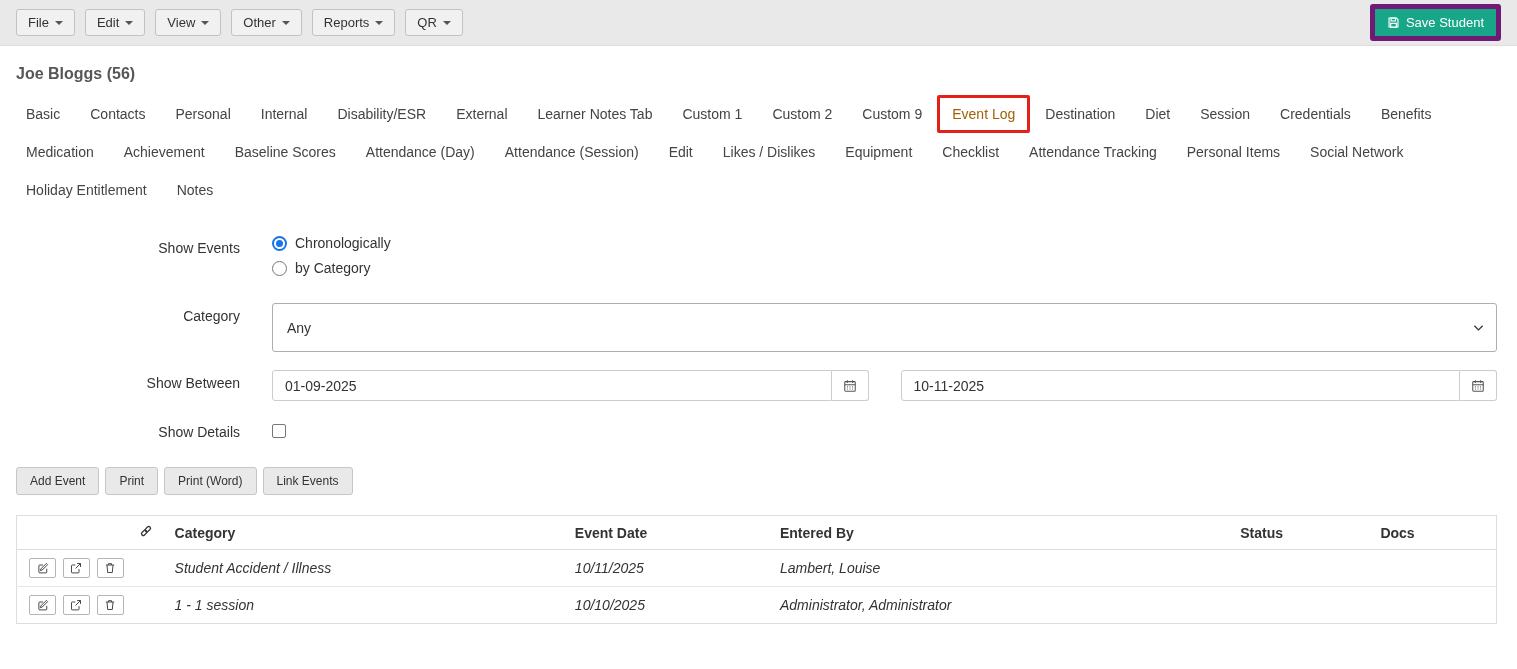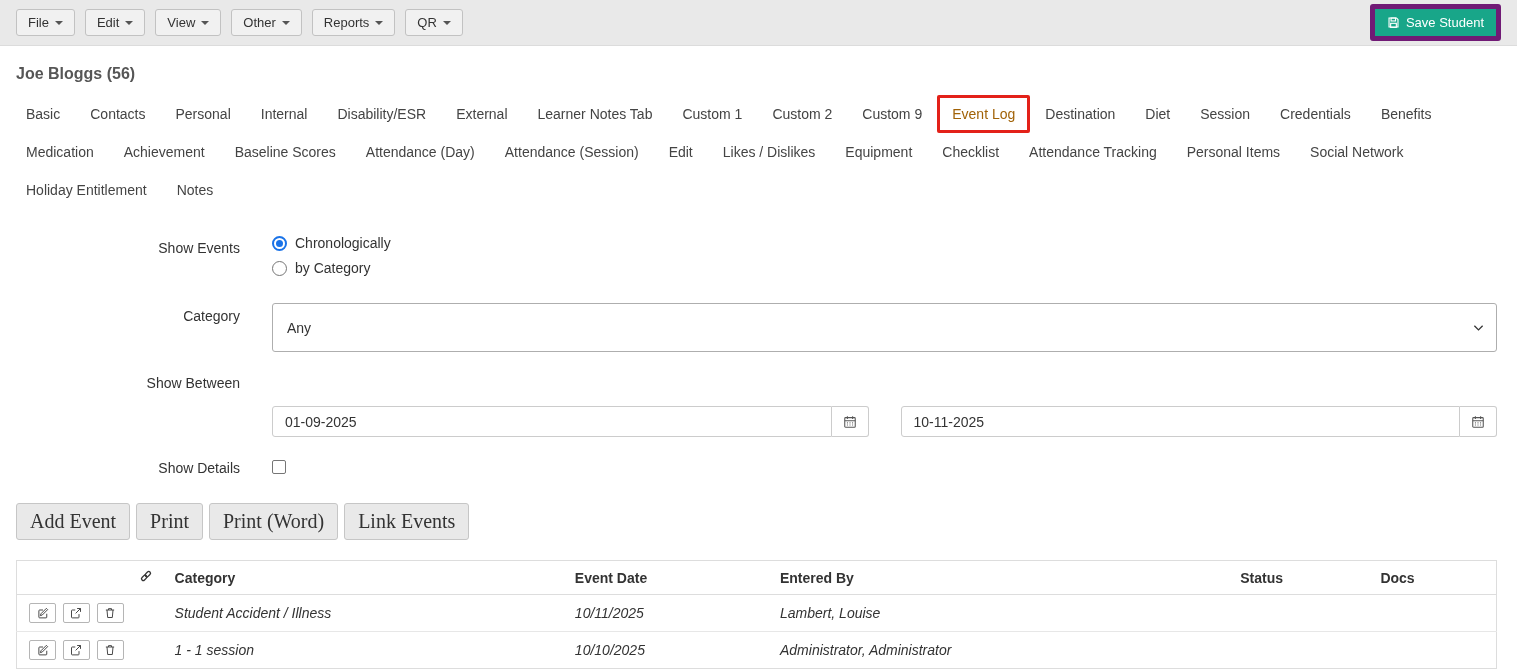--- a/index.html
+++ b/index.html
@@ -63,42 +63,42 @@
   .radio.checked { border:2px solid #1a73e8; }
   .radio.checked::after {
     content:""; position:absolute; left:2px; top:2px; width:7px; height:7px;
     border-radius:50%; background:#1a73e8;
   }
   .select-box {
     width:1225px; height:49px; border:1px solid #aeaeae; border-radius:3px;
     background:#fff; display:flex; align-items:center; justify-content:space-between;
     padding:0 12px 0 14px; cursor:pointer;
   }
-  .date-pair { display:flex; gap:32px; width:1225px;margin-top:36px; }
+  .date-pair { display:flex; gap:32px; width:1225px; }
   .date-group { flex:1; display:flex; }
   .date-input {
     flex:1; height:31px; border:1px solid #ccc; border-right:1px solid #ccc;
     border-radius:3px 0 0 3px; padding:0 12px; font-size:14px; color:#333;
     font-family:inherit; outline:none;
   }
   .cal-btn {
     width:37px; height:31px; border:1px solid #ccc; border-left:none;
     border-radius:0 3px 3px 0; background:#fff; color:#555;
     display:inline-flex; align-items:center; justify-content:center; cursor:pointer;
   }
   .checkbox {
     width:14px; height:14px; border:1px solid #767676; border-radius:2px;
     background:#fff; display:inline-block; margin-top:5px;
   }
   
   .actions-row { display:flex; gap:6px; margin:26px 16px 0 16px; }
   .action-btn {
     background:#e9e9e9; border:1px solid #c6c6c6; border-radius:3px;
-    padding:6px 13px; font-size:20px; color:#333; cursor:pointer;
-    font-family:Liberation Serif, serif;
+    padding:6px 13px; font-size:12px; color:#333; cursor:pointer;
+    font-family:Liberation Sans, sans-serif;
   }
   
   .event-table {
     width:1481px; margin:20px 16px 0 16px;
     border:1px solid #ddd; border-collapse:collapse; font-size:14px;
   }
   .event-table th {
     text-align:left; font-weight:bold; color:#333;
     padding:8px 8px; border-bottom:1px solid #ddd;
   }

